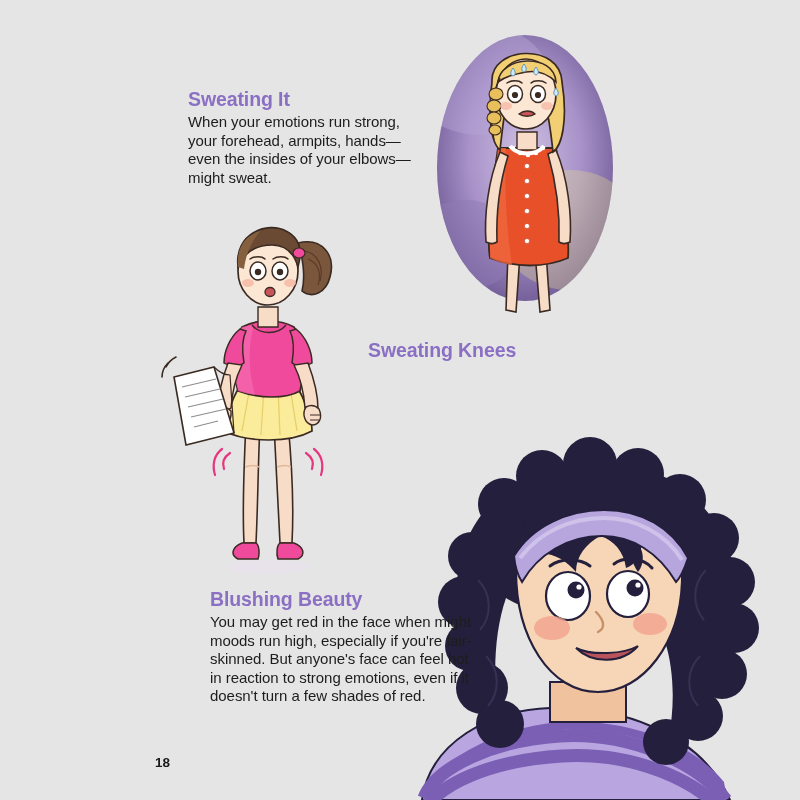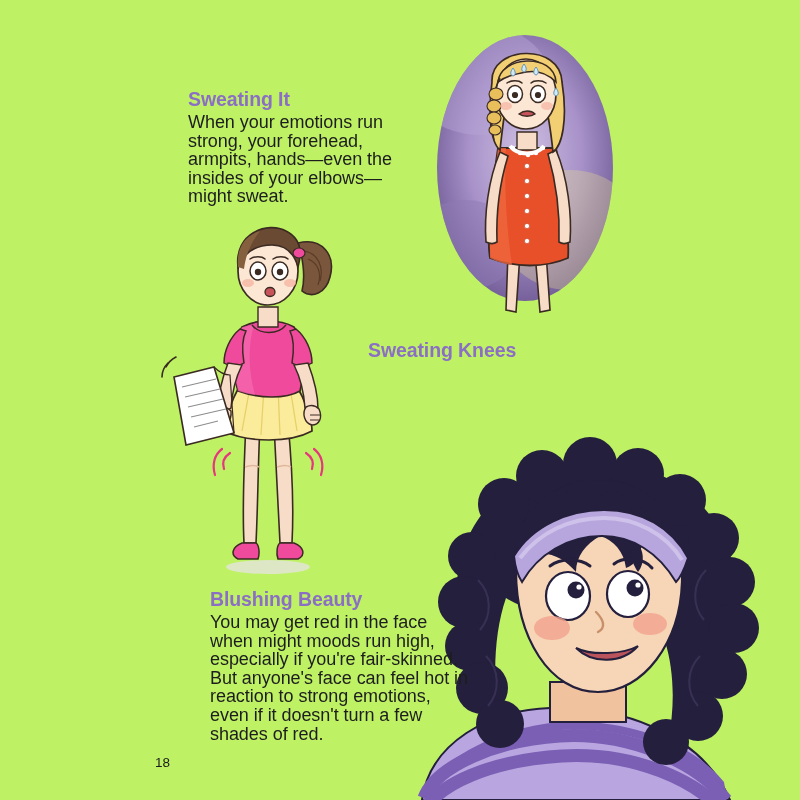--- a/index.html
+++ b/index.html
@@ -11,51 +11,51 @@
     width: 800px;
     height: 800px;
     position: relative;
     overflow: hidden;
     font-family: "Liberation Sans", sans-serif;
     color: #1a1a1a;
   }
   .page {
     position: absolute;
     inset: 0;
-    background: #bef264;
+    background: #e5e5e5;
   }
 
   
   .block { position: absolute; }
   .block h2 {
     margin: 0 0 2px 0;
     font-family: "Liberation Sans", sans-serif;
     font-size: 19.5px;
     font-weight: bold;
     letter-spacing: -0.1px;
     color: #8a6fc4;
   }
   .block p {
     margin: 0;
-    font-size: 18px;
+    font-size: 15px;
     line-height: 18.6px;
     color: #1d1d1d;
     letter-spacing: -0.05px;
   }
 
   #block-sweating { left: 188px; top: 88px; width: 232px; }
   #block-knees    { left: 368px; top: 339px; width: 250px; }
   #block-blushing { left: 188px; top: 588px; width: 262px; margin-left: 22px; }
 
   .page-number {
     position: absolute;
     left: 155px;
     top: 755px;
     font-size: 13.5px;
-    font-weight: normal;
+    font-weight: bold;
     color: #1a1a1a;
   }
 
   
   .illus { position: absolute; }
   #illus-sweating { left: 420px; top: 20px; width: 220px; height: 300px; }
   #illus-paper    { left: 160px; top: 195px; width: 220px; height: 390px; }
   #illus-blush    { left: 400px; top: 430px; width: 400px; height: 370px; }
 
   svg { display: block; overflow: visible; }

